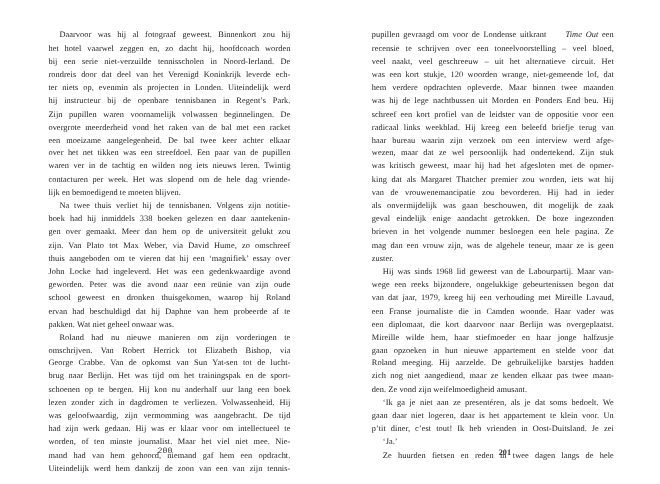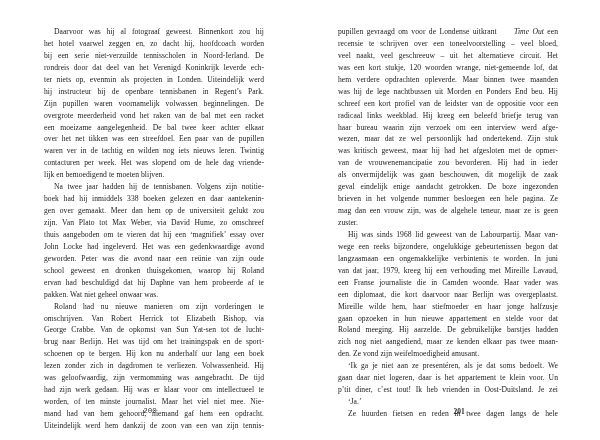--- a/index.html
+++ b/index.html
@@ -28,21 +28,21 @@
     <div class="line">rondreis door dat deel van het Verenigd Koninkrijk leverde ech-</div>
     <div class="line">ter niets op, evenmin als projecten in Londen. Uiteindelijk werd</div>
     <div class="line">hij instructeur bij de openbare tennisbanen in Regent’s Park.</div>
     <div class="line">Zijn pupillen waren voornamelijk volwassen beginnelingen. De</div>
     <div class="line">overgrote meerderheid vond het raken van de bal met een racket</div>
     <div class="line">een moeizame aangelegenheid. De bal twee keer achter elkaar</div>
     <div class="line">over het net tikken was een streefdoel. Een paar van de pupillen</div>
     <div class="line">waren ver in de tachtig en wilden nog iets nieuws leren. Twintig</div>
     <div class="line">contacturen per week. Het was slopend om de hele dag vriende-</div>
     <div class="line last">lijk en bemoedigend te moeten blijven.</div>
-    <div class="line indent">Na twee jaar hadden hij de tennisbanen. Volgens zijn notitie-</div>
+    <div class="line indent">Na twee thuis verliet hij de tennisbanen. Volgens zijn notitie-</div>
     <div class="line">boek had hij inmiddels 338 boeken gelezen en daar aantekenin-</div>
     <div class="line">gen over gemaakt. Meer dan hem op de universiteit gelukt zou</div>
     <div class="line">zijn. Van Plato tot Max Weber, via David Hume, zo omschreef</div>
     <div class="line">thuis aangeboden om te vieren dat hij een ‘magnifiek’ essay over</div>
     <div class="line">John Locke had ingeleverd. Het was een gedenkwaardige avond</div>
     <div class="line">geworden. Peter was die avond naar een reünie van zijn oude</div>
     <div class="line">school geweest en dronken thuisgekomen, waarop hij Roland</div>
     <div class="line">ervan had beschuldigd dat hij Daphne van hem probeerde af te</div>
     <div class="line last">pakken. Wat niet geheel onwaar was.</div>
     <div class="line indent">Roland had nu nieuwe manieren om zijn vorderingen te</div>
@@ -64,29 +64,29 @@
     <div class="line">recensie te schrijven over een toneelvoorstelling – veel bloed,</div>
     <div class="line">veel naakt, veel geschreeuw – uit het alternatieve circuit. Het</div>
     <div class="line">was een kort stukje, 120 woorden wrange, niet-gemeende lof, dat</div>
     <div class="line">hem verdere opdrachten opleverde. Maar binnen twee maanden</div>
     <div class="line">was hij de lege nachtbussen uit Morden en Ponders End beu. Hij</div>
     <div class="line">schreef een kort profiel van de leidster van de oppositie voor een</div>
     <div class="line">radicaal links weekblad. Hij kreeg een beleefd briefje terug van</div>
     <div class="line">haar bureau waarin zijn verzoek om een interview werd afge-</div>
     <div class="line">wezen, maar dat ze wel persoonlijk had ondertekend. Zijn stuk</div>
     <div class="line">was kritisch geweest, maar hij had het afgesloten met de opmer-</div>
+    <div class="line">king dat als Margaret Thatcher premier zou worden, iets wat hij</div>
     <div class="line">van de vrouwenemancipatie zou bevorderen. Hij had in ieder</div>
     <div class="line">als onvermijdelijk was gaan beschouwen, dit mogelijk de zaak</div>
     <div class="line">geval eindelijk enige aandacht getrokken. De boze ingezonden</div>
     <div class="line">brieven in het volgende nummer besloegen een hele pagina. Ze</div>
     <div class="line">mag dan een vrouw zijn, was de algehele teneur, maar ze is geen</div>
     <div class="line last">zuster.</div>
     <div class="line indent">Hij was sinds 1968 lid geweest van de Labourpartij. Maar van-</div>
     <div class="line">wege een reeks bijzondere, ongelukkige gebeurtenissen begon dat</div>
-    <div class="line">langzaamaan een ongemakkelijke verbintenis te worden. In juni</div>
     <div class="line">van dat jaar, 1979, kreeg hij een verhouding met Mireille Lavaud,</div>
     <div class="line">een Franse journaliste die in Camden woonde. Haar vader was</div>
     <div class="line">een diplomaat, die kort daarvoor naar Berlijn was overgeplaatst.</div>
     <div class="line">Mireille wilde hem, haar stiefmoeder en haar jonge halfzusje</div>
     <div class="line">gaan opzoeken in hun nieuwe appartement en stelde voor dat</div>
     <div class="line">Roland meeging. Hij aarzelde. De gebruikelijke barstjes hadden</div>
     <div class="line">zich nog niet aangediend, maar ze kenden elkaar pas twee maan-</div>
     <div class="line last">den. Ze vond zijn weifelmoedigheid amusant.</div>
     <div class="line indent">‘Ik ga je niet aan ze presentéren, als je dat soms bedoelt. We</div>
     <div class="line">gaan daar niet logeren, daar is het appartement te klein voor. Un</div>

